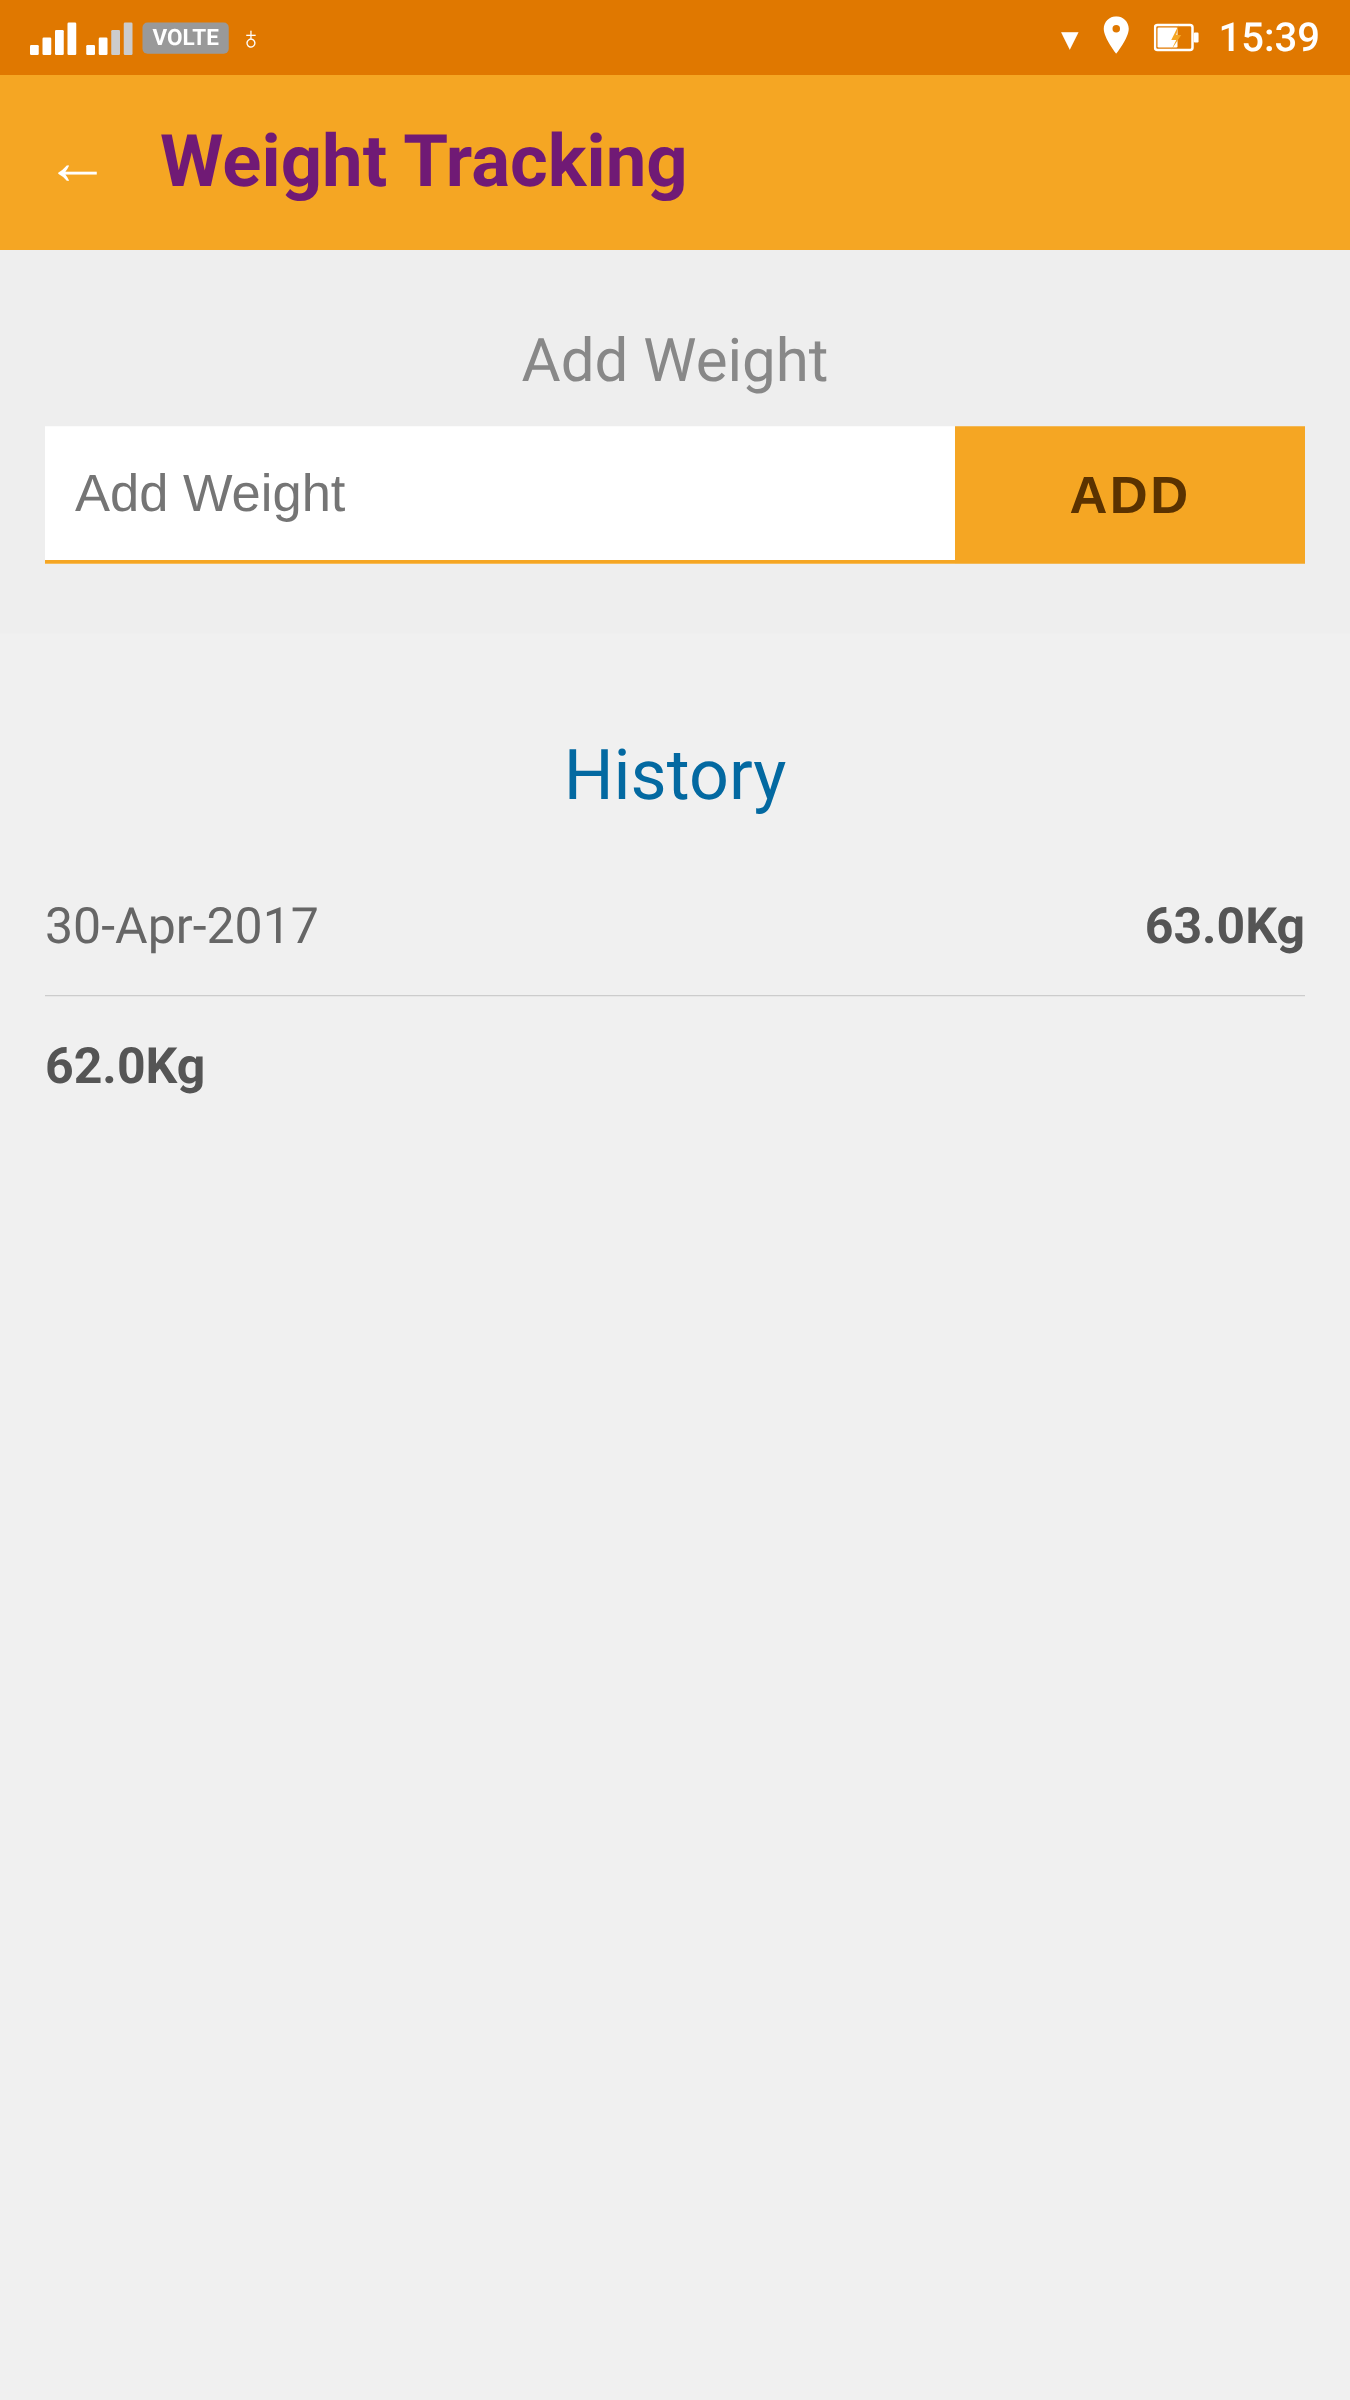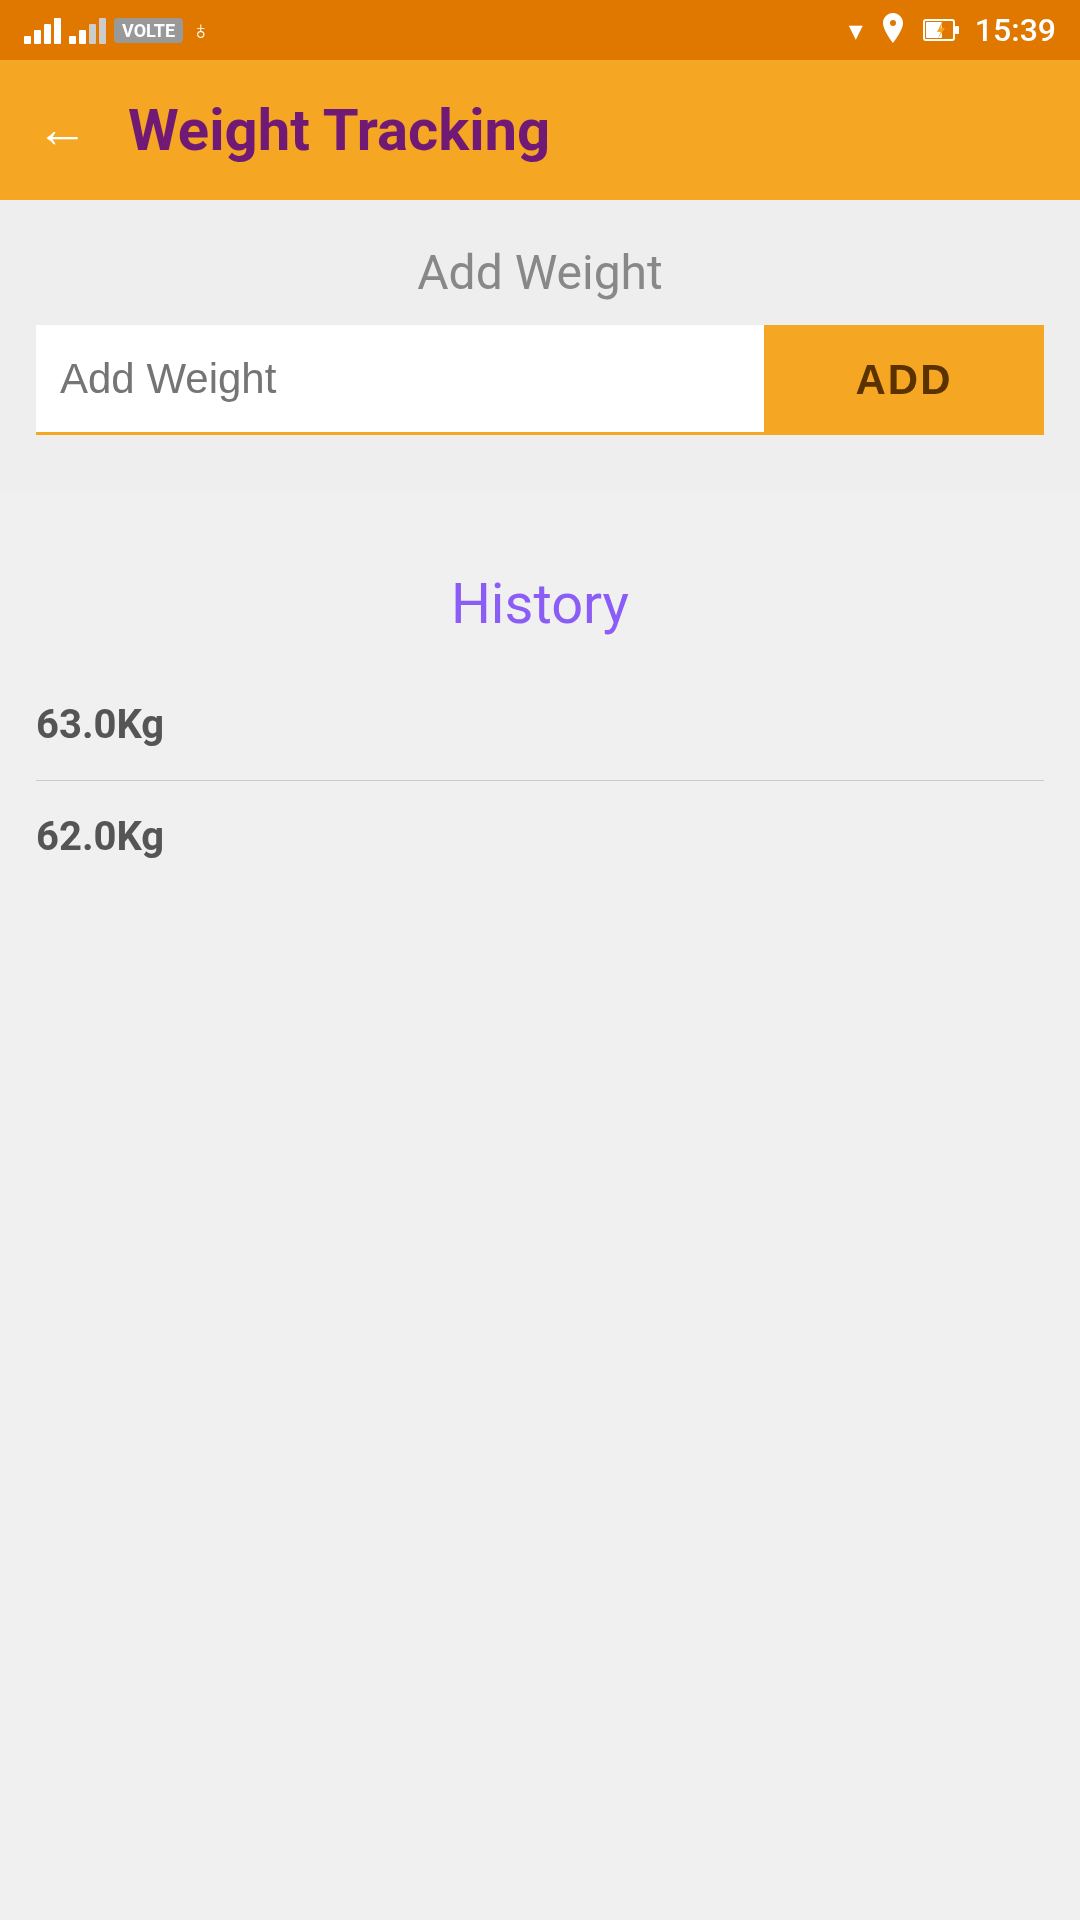--- a/index.html
+++ b/index.html
@@ -100,21 +100,21 @@
     .app-title {
       color: #701a75;
       font-size: 58px;
       font-weight: bold;
     }
 
     
     .main-content {
       width: 100%;
       background-color: #eeeeee;
-      padding: 44px 36px 36px;
+      padding: 60px 36px 36px;
     }
 
     
     .section-title {
       text-align: center;
       font-size: 48px;
       color: #888;
       font-weight: 400;
       margin-bottom: 24px;
     }
@@ -169,21 +169,21 @@
 
     
     .history-section {
       margin-top: 80px;
       padding: 0 36px;
     }
 
     .history-title {
       text-align: center;
       font-size: 56px;
-      color: #8b5cf6;
+      color: #0369a1;
       font-weight: 400;
       margin-bottom: 32px;
     }
 
     .history-list {
       width: 100%;
     }
 
     .history-item {
       display: flex;
@@ -264,19 +264,20 @@
       <button class="add-button">ADD</button>
     </div>
   </div>
 </div>
 
 <div class="history-section">
   <div class="history-title">History</div>
   <div class="history-list" id="history-list">
 
   <div class="history-item">
+        <span class="history-date">30-Apr-2017</span>
         <span class="history-weight">63.0Kg</span>
       </div>
       <div class="history-item">
         <span class="history-weight">62.0Kg</span>
       </div>
     </div>
 </div>
 
 </body></html>

